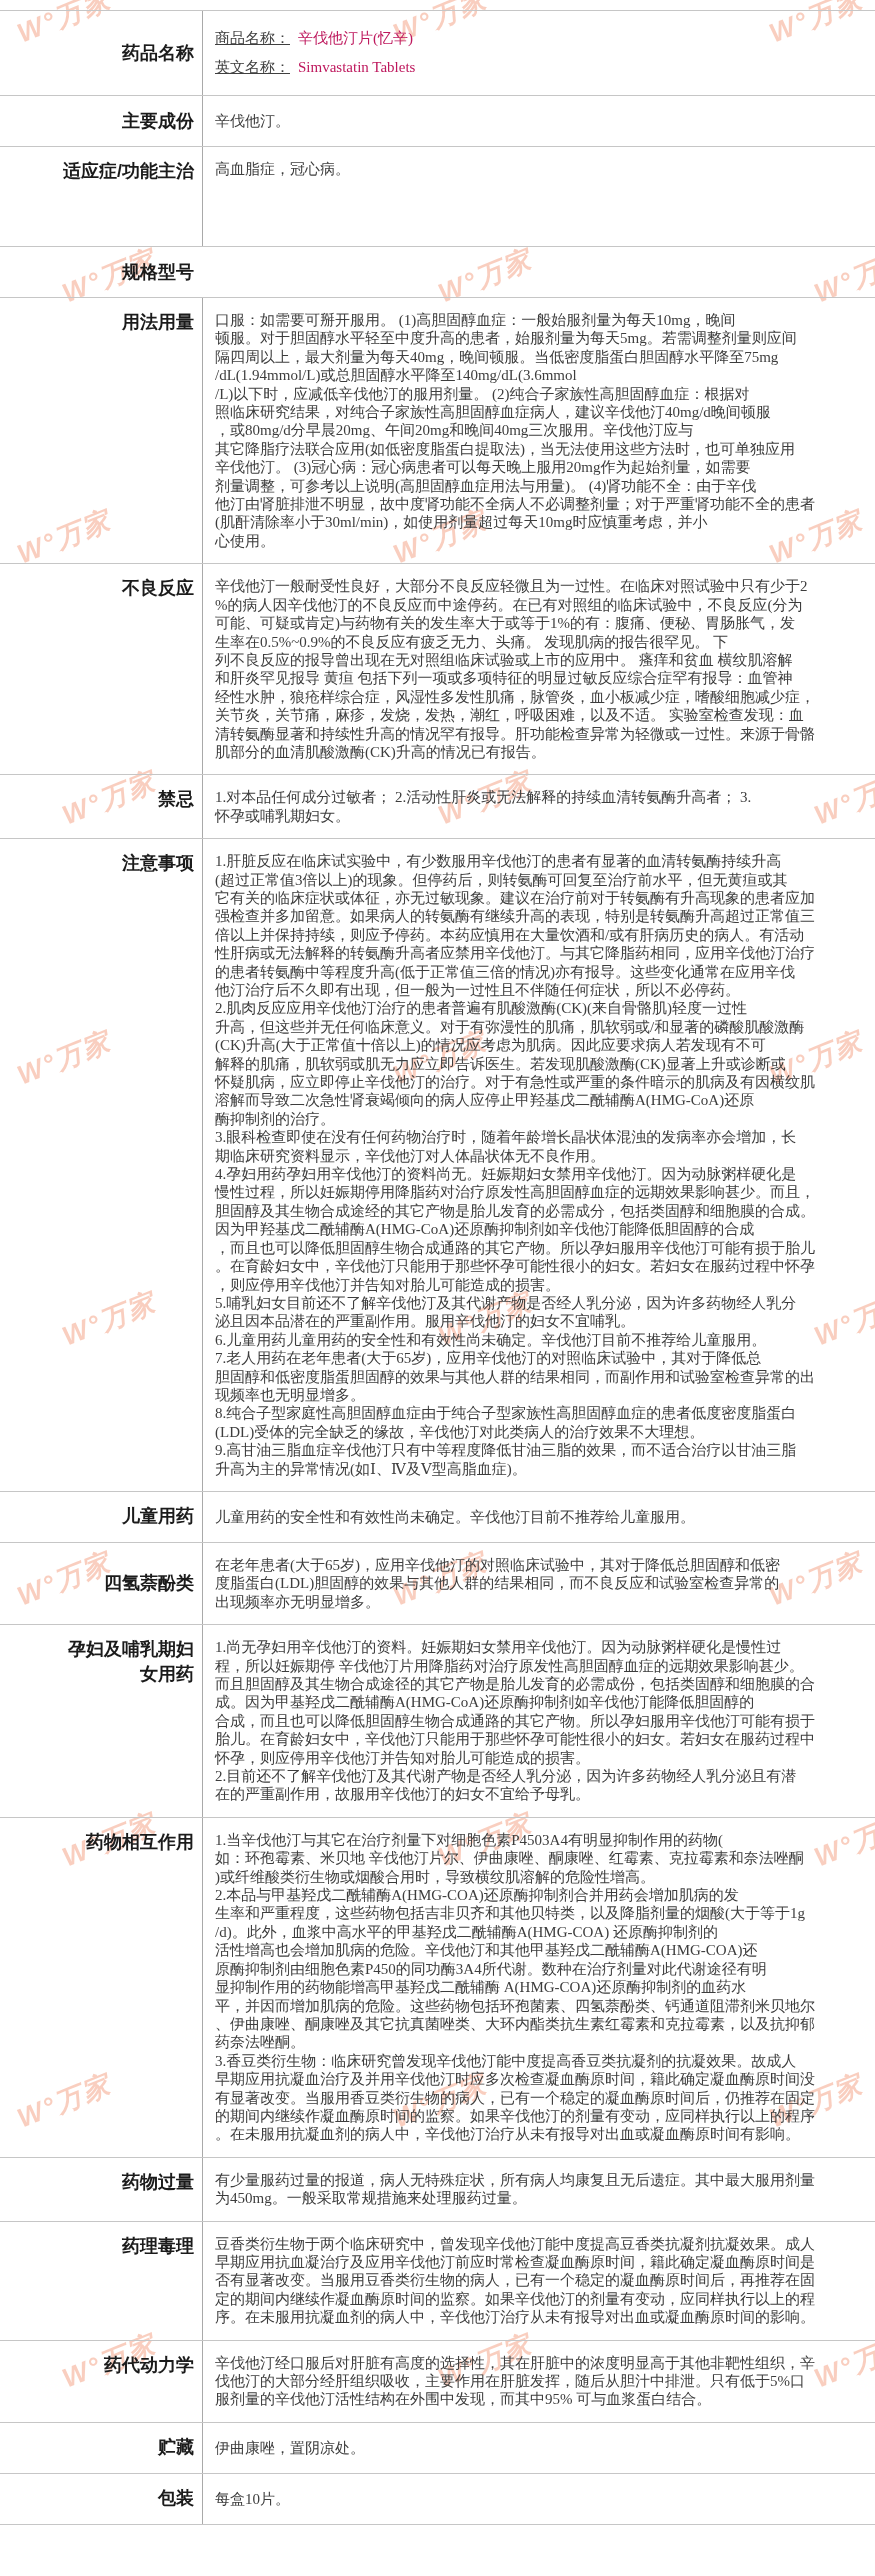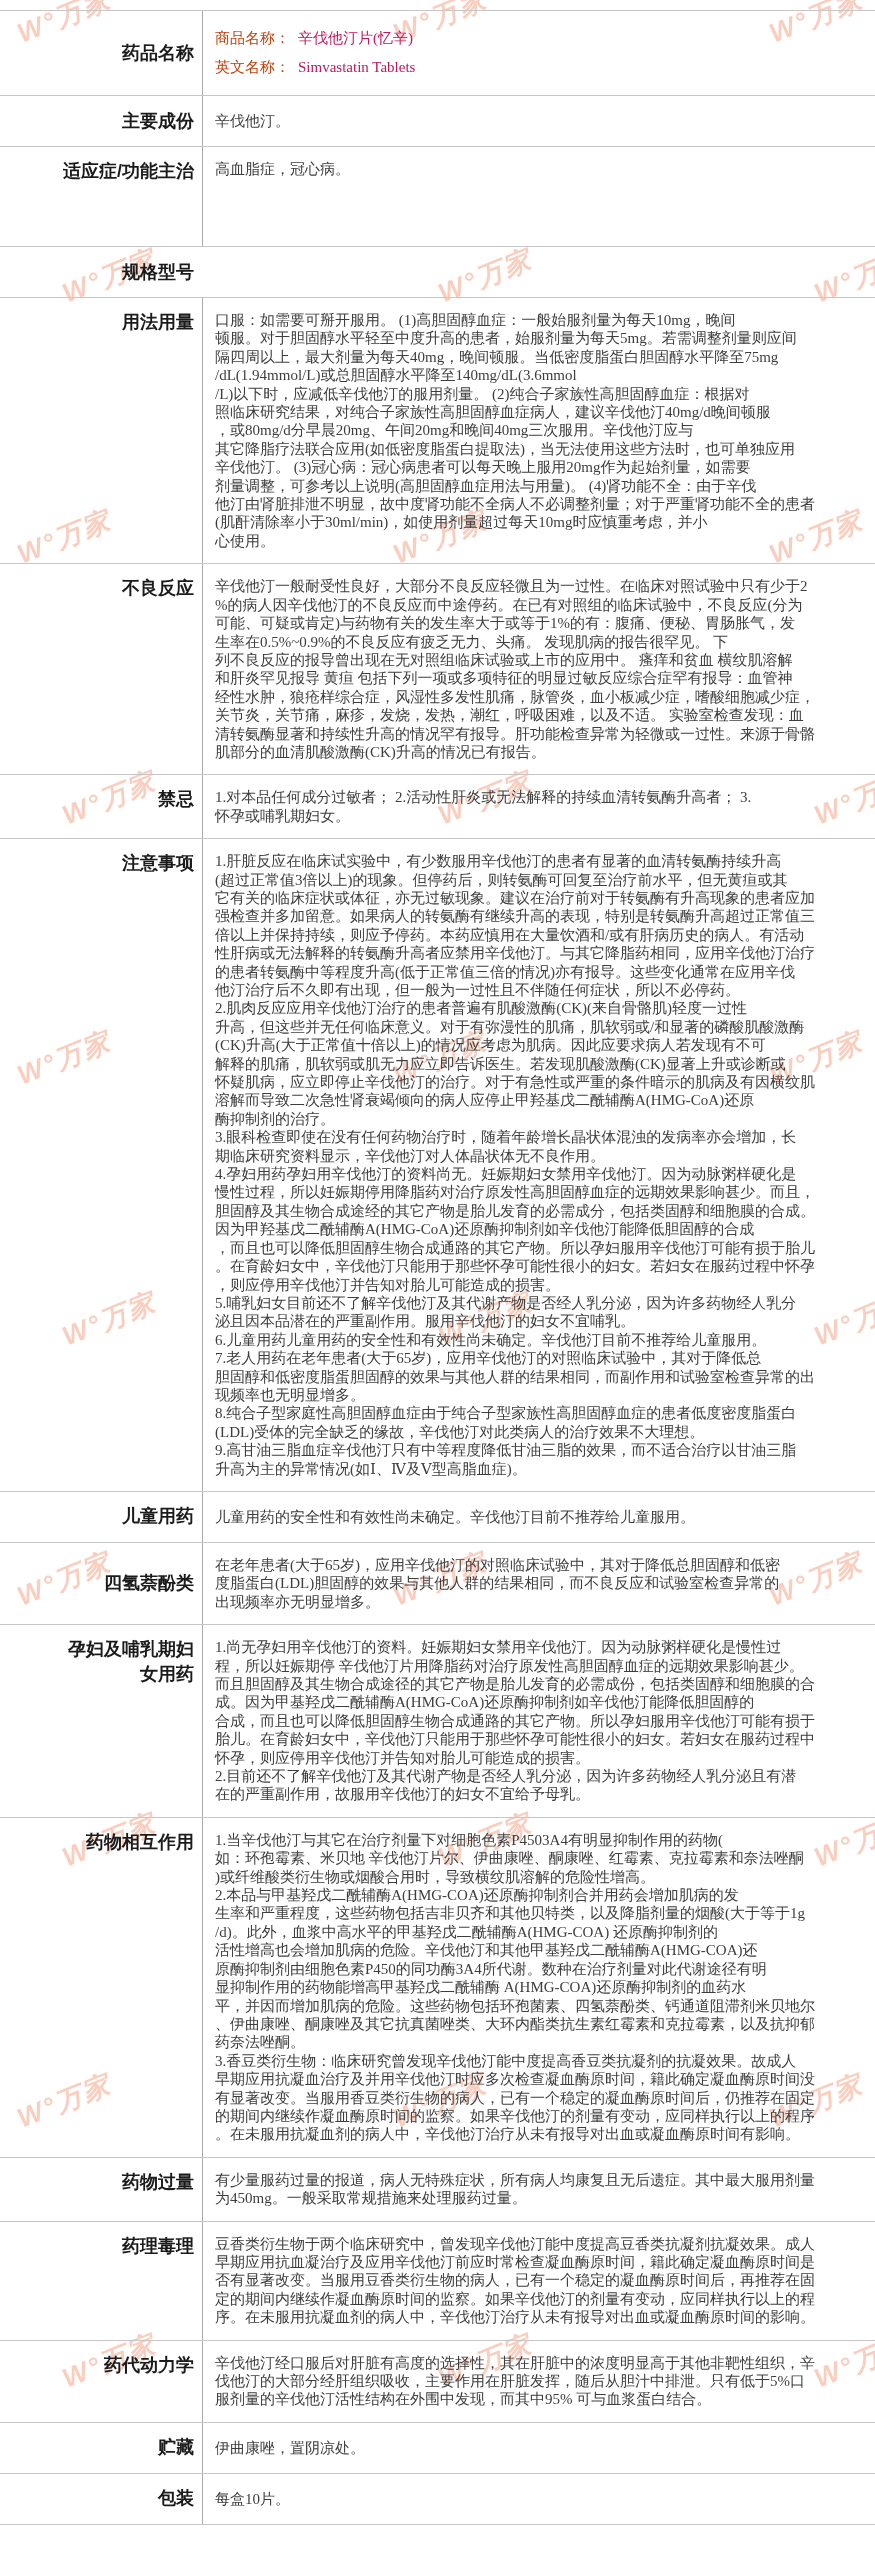--- a/index.html
+++ b/index.html
@@ -16,21 +16,21 @@
            padding:12px 8px 12px 62px; text-align:right;
            font-family:"Liberation Sans","DejaVu Sans",sans-serif; font-weight:700;
            font-size:18px; line-height:25px; color:#1b1b1b; }
   .row.center .label { padding-top:4px; padding-bottom:4px; }
   .content { flex:1 1 auto; box-sizing:border-box; align-self:stretch;
              border-left:1px solid #a9a9a9; padding:13px 22px 13px 12px;
              font-size:15px; line-height:18.4px; color:#3d3d3d; white-space:pre-line; }
   .row.center .content { display:flex; flex-direction:column; justify-content:center; }
   .name-content { line-height:29px; }
   .name-line { line-height:29px; }
-  .name-key { color:#c2410c; }
+  .name-key { color:#404040;text-decoration:underline; }
   .name-val { color:#be185d; padding-left:8px; }
   .tall { min-height:99px; }
 </style>
 </head>
 <body>
 
 <div class="page">
   <div class="wm-layer">
       <span class="wm" style="left: 12px; top: 18px;">W°万家</span>
       <span class="wm" style="left: 388px; top: 18px;">W°万家</span>

